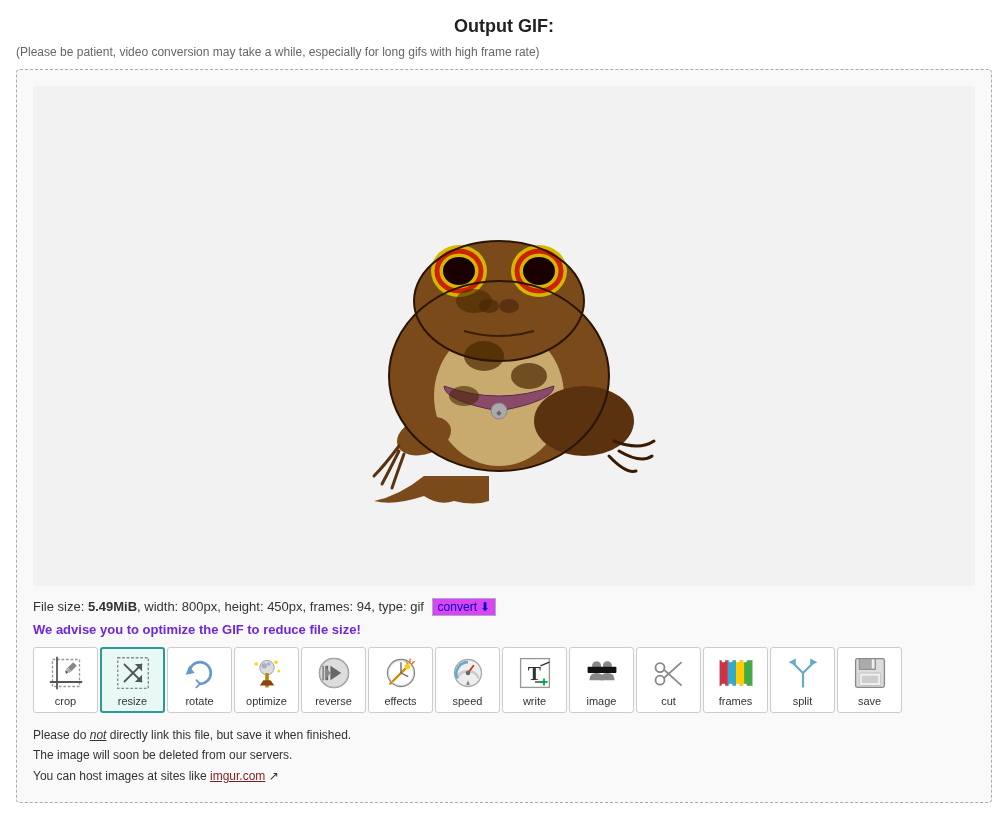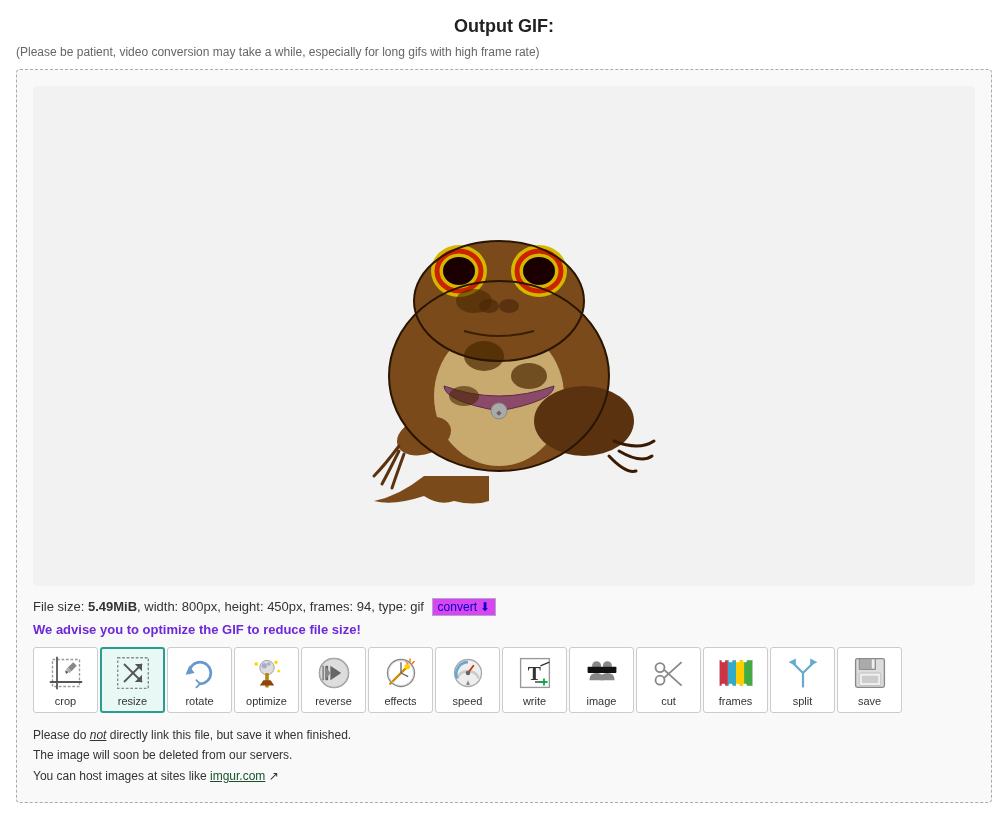--- a/index.html
+++ b/index.html
@@ -107,21 +107,21 @@
     .tool-icon svg {
       width: 36px;
       height: 36px;
     }
     .footer-note {
       font-size: 12px;
       color: #333;
       line-height: 1.7;
     }
     .footer-note a {
-      color: #14532d;
+      color: #7f1d1d;
     }
     em.italic { font-style: italic; text-decoration: underline; }
   </style>
 </head>
 <body>
 
 <h1 class="page-title">Output GIF:</h1>
 <p class="notice">(Please be patient, video conversion may take a while, especially for long gifs with high frame rate)</p>
 
 <div class="main-box">

